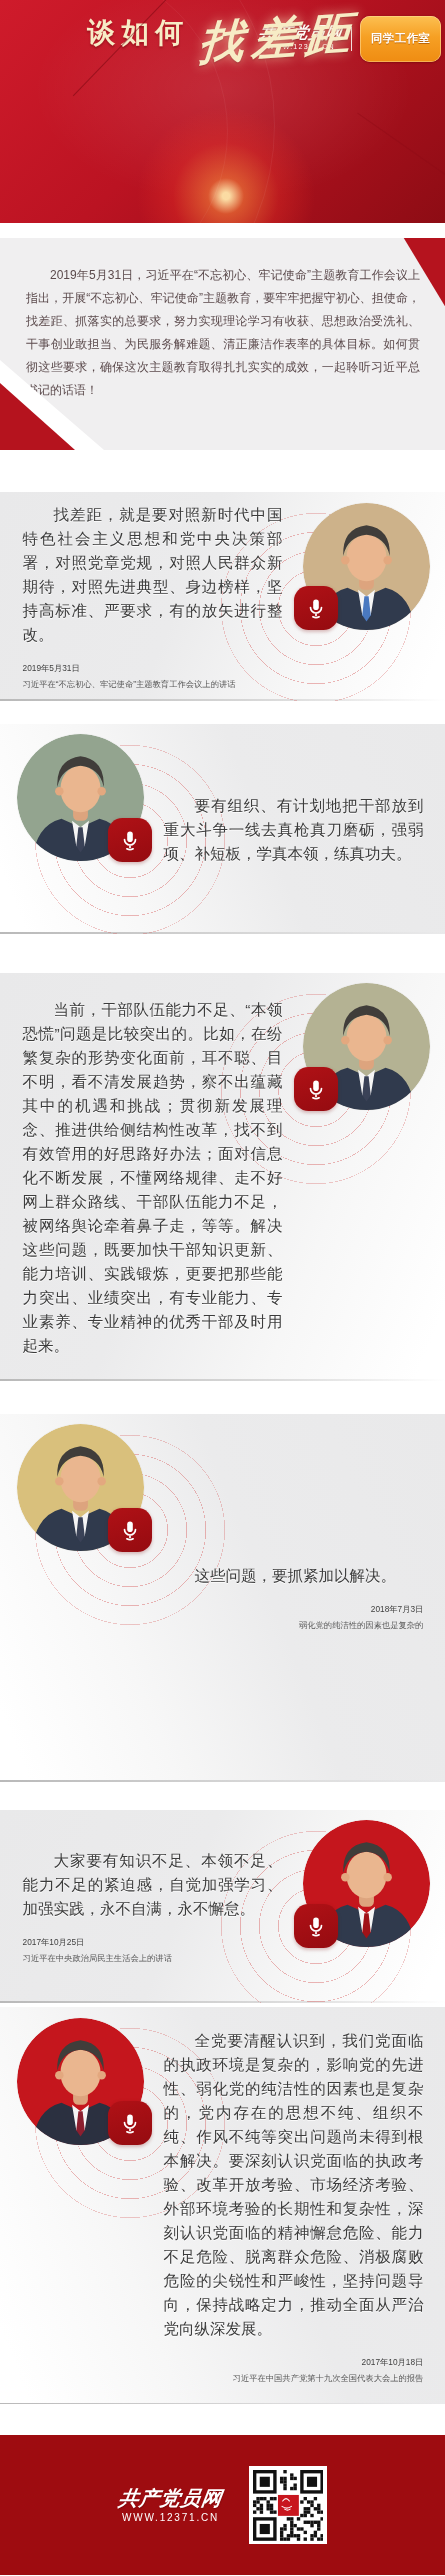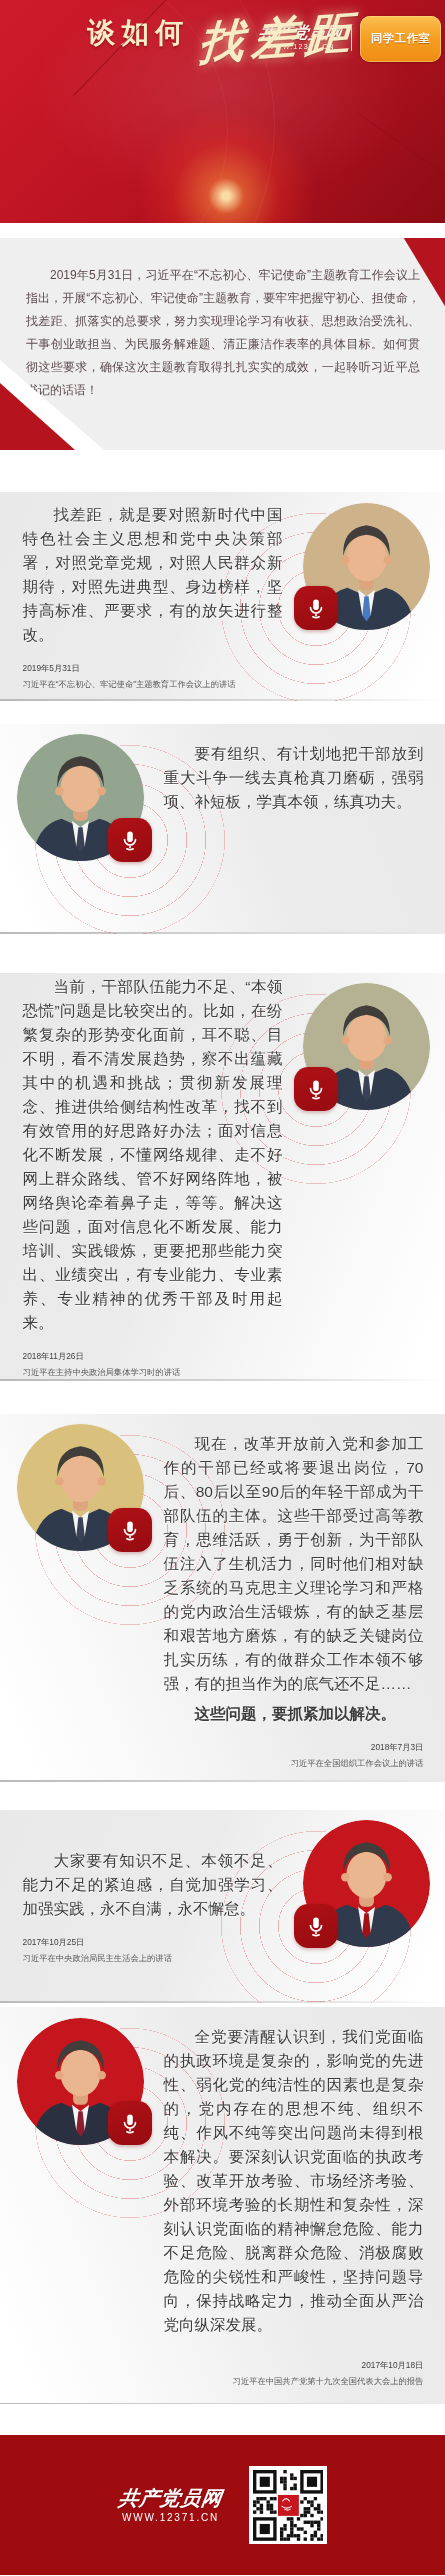--- a/index.html
+++ b/index.html
@@ -49,21 +49,21 @@
   .intro p{margin:0;padding:26px 26px 0 26px;text-indent:2em;font-size:12px;line-height:23px;color:#5b4a4c;text-align:justify;}
 
   
   .card{position:relative;display:flex;overflow:hidden;}
   .card.photo-right{background:linear-gradient(112deg,#e9e9ea 0%,#ebebec 42%,#f7f7f7 70%,#ffffff 95%);}
   .card.photo-left{background:linear-gradient(-112deg,#e9e9ea 0%,#ebebec 42%,#f7f7f7 70%,#ffffff 95%);flex-direction:row-reverse;}
   .card::after{content:"";position:absolute;left:0;right:0;bottom:0;height:1.8px;
     background:linear-gradient(90deg,#b9b9b9 0%,#d6d6d6 55%,rgba(230,230,230,0) 100%);}
   .card-text{flex:1;display:flex;flex-direction:column;justify-content:center;position:relative;z-index:2;}
   .photo-right .card-text{padding:18px 3.6px 15.5px 22.6px;}
-  .photo-left  .card-text{padding:18px 22.6px 15.5px 3.6px;justify-content:space-between;}
+  .photo-left  .card-text{padding:18px 22.6px 15.5px 3.6px;}
   .quote{margin:0;font-size:15.5px;line-height:24px;color:#3c3c3c;text-indent:2em;text-align:justify;text-shadow:0 0.6px 0 rgba(255,255,255,.85);}
   .quote + .quote{margin-top:6px;font-weight:bold;}
   .meta{margin-top:13px;font-size:8.3px;line-height:16px;}
   .meta .date{color:#3f3f3f;}
   .meta .source{color:#585858;}
   .meta.right{text-align:right;}
 
   .photo-wrap{width:160px;position:relative;flex:0 0 160px;}
   .avatar{position:absolute;top:10.7px;left:16.6px;width:127px;height:127px;border-radius:50%;overflow:hidden;z-index:2;
     box-shadow:0 0 0 0.6px rgba(0,0,0,.04);}
@@ -186,25 +186,21 @@
           <path d="M8.8 20.8 Q12 22.6 15.2 20.8" stroke="#fff" fill="none" stroke-width="1.6" stroke-linecap="round"></path>
         </svg>
       </div>
     </div>
   </section>
 
   <div class="spacer" style="height:39px"></div>
 
   <section class="card photo-right" style="height:408px">
     <div class="card-text">
-      <p class="quote">当前，干部队伍能力不足、“本领恐慌”问题是比较突出的。比如，在纷繁复杂的形势变化面前，耳不聪、目不明，看不清发展趋势，察不出蕴藏其中的机遇和挑战；贯彻新发展理念、推进供给侧结构性改革，找不到有效管用的好思路好办法；面对信息化不断发展，不懂网络规律、走不好网上群众路线、管不好网络阵地，被网络舆论牵着鼻子走，等等。解决这些问题，面对信息化不断发展、能力培训、实践锻炼，更要把那些能力突出、业绩突出，有专业能力、专业素养、专业精神的优秀干部及时用起来。</p>
-      <div class="meta">
-        <div class="date">2018年11月26日</div>
-        <div class="source">习近平在主持中央政治局集体学习时的讲话</div>
-      </div>
+      <p class="quote">当前，干部队伍能力不足、“本领恐慌”问题是比较突出的。比如，在纷繁复杂的形势变化面前，耳不聪、目不明，看不清发展趋势，察不出蕴藏其中的机遇和挑战；贯彻新发展理念、推进供给侧结构性改革，找不到有效管用的好思路好办法；面对信息化不断发展，不懂网络规律、走不好网上群众路线、干部队伍能力不足，被网络舆论牵着鼻子走，等等。解决这些问题，既要加快干部知识更新、能力培训、实践锻炼，更要把那些能力突出、业绩突出，有专业能力、专业素养、专业精神的优秀干部及时用起来。</p>
     </div>
     <div class="photo-wrap">
       <div class="ripples"></div>
       <div class="avatar">
         <svg viewBox="0 0 120 120" style="--pbg:#b4b293;--ptie:#3a4257">
           <circle cx="60" cy="60" r="60" fill="var(--pbg)"></circle>
           <rect x="53" y="64" width="14" height="18" rx="5" fill="#dda47e"></rect>
           <path d="M14 120 Q18 86 42 80 L60 88 L78 80 Q102 86 106 120 Z" fill="#303a4d"></path>
           <path d="M52 82 L60 88 L68 82 L64 106 L56 106 Z" fill="#f5f5f5"></path>
           <path d="M58 88 L62 88 L64 106 L60 112 L56 106 Z" fill="var(--ptie)"></path>
@@ -222,25 +218,24 @@
           <path d="M8.8 20.8 Q12 22.6 15.2 20.8" stroke="#fff" fill="none" stroke-width="1.6" stroke-linecap="round"></path>
         </svg>
       </div>
     </div>
   </section>
 
   <div class="spacer" style="height:33px"></div>
 
   <section class="card photo-left" style="height:368px">
     <div class="card-text">
-      <p class="quote">现在，改革开放前入党和参加工作的干部已经或将要退出岗位，70后、80后以至90后的年轻干部成为干部队伍的主体。这些干部受过高等教育，思维活跃，勇于创新，为干部队伍注入了生机活力，同时他们相对缺乏系统的马克思主义理论学习和严格的党内政治生活锻炼，有的缺乏基层和艰苦地方磨炼，有的缺乏关键岗位扎实历练，有的做群众工作本领不够强，有的担当作为的底气还不足……</p>
       <p class="quote">这些问题，要抓紧加以解决。</p>
       <div class="meta right">
         <div class="date">2018年7月3日</div>
-        <div class="source">习近平在全国组织工作会议上的讲话</div>
+        <div class="source">弱化党的纯洁性的因素也是复杂的</div>
       </div>
     </div>
     <div class="photo-wrap">
       <div class="ripples"></div>
       <div class="avatar">
         <svg viewBox="0 0 120 120" style="--pbg:#d9c07c;--ptie:#3a4257">
           <circle cx="60" cy="60" r="60" fill="var(--pbg)"></circle>
           <rect x="53" y="64" width="14" height="18" rx="5" fill="#dda47e"></rect>
           <path d="M14 120 Q18 86 42 80 L60 88 L78 80 Q102 86 106 120 Z" fill="#303a4d"></path>
           <path d="M52 82 L60 88 L68 82 L64 106 L56 106 Z" fill="#f5f5f5"></path>

